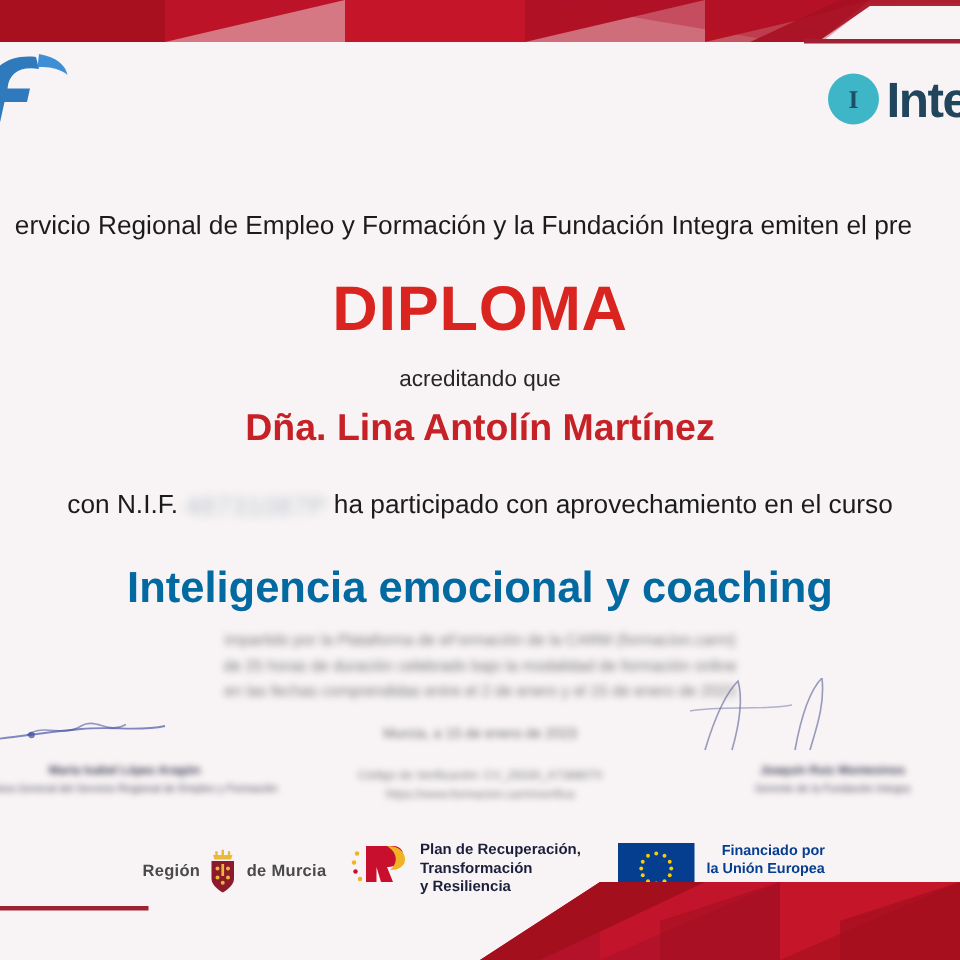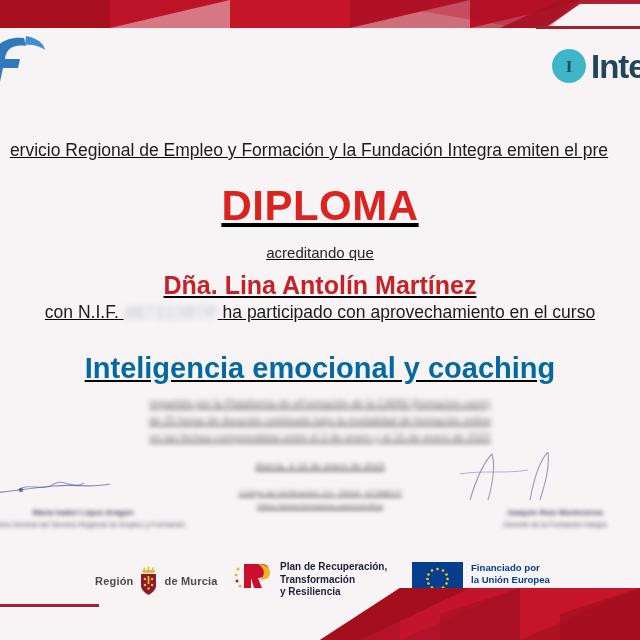--- a/index.html
+++ b/index.html
@@ -93,21 +93,20 @@
     white-space: nowrap;
   }
 
   
   .body-block {
     position: absolute;
     top: 140px;
     left: 0;
     width: 640px;
     text-align: center;
-    text-decoration: underline;
   }
   .line-intro {
     font-size: 17.5px;
     color: #1b1b1b;
     white-space: nowrap;
     margin-left: -22px;
   }
   .title-diploma {
     margin-top: 21px;
     font-size: 42px;
@@ -120,21 +119,21 @@
     font-size: 15px;
     color: #262626;
   }
   .line-name {
     margin-top: 10px;
     font-size: 25px;
     font-weight: bold;
     color: #c62127;
   }
   .line-nif {
-    margin-top: 2px;
+    margin-top: 26px;
     font-size: 17.5px;
     color: #1b1b1b;
     white-space: nowrap;
   }
   .nif-redacted {
     display: inline-block;
     color: #b9c3cc;
     filter: blur(3.2px);
     -webkit-filter: blur(3.2px);
     letter-spacing: .5px;
@@ -243,20 +242,21 @@
   }
   .eu-text {
     margin-left: 8px;
     line-height: 1.25;
     white-space: nowrap;
   }
   .eu-l1 {
     font-size: 9.6px;
     font-weight: bold;
     color: #053d8f;
+    text-align: right;
   }
   .eu-l3 {
     font-size: 7.4px;
     color: #3a3a3a;
     margin-top: 1px;
   }
 </style>
 </head>
 <body>
 

